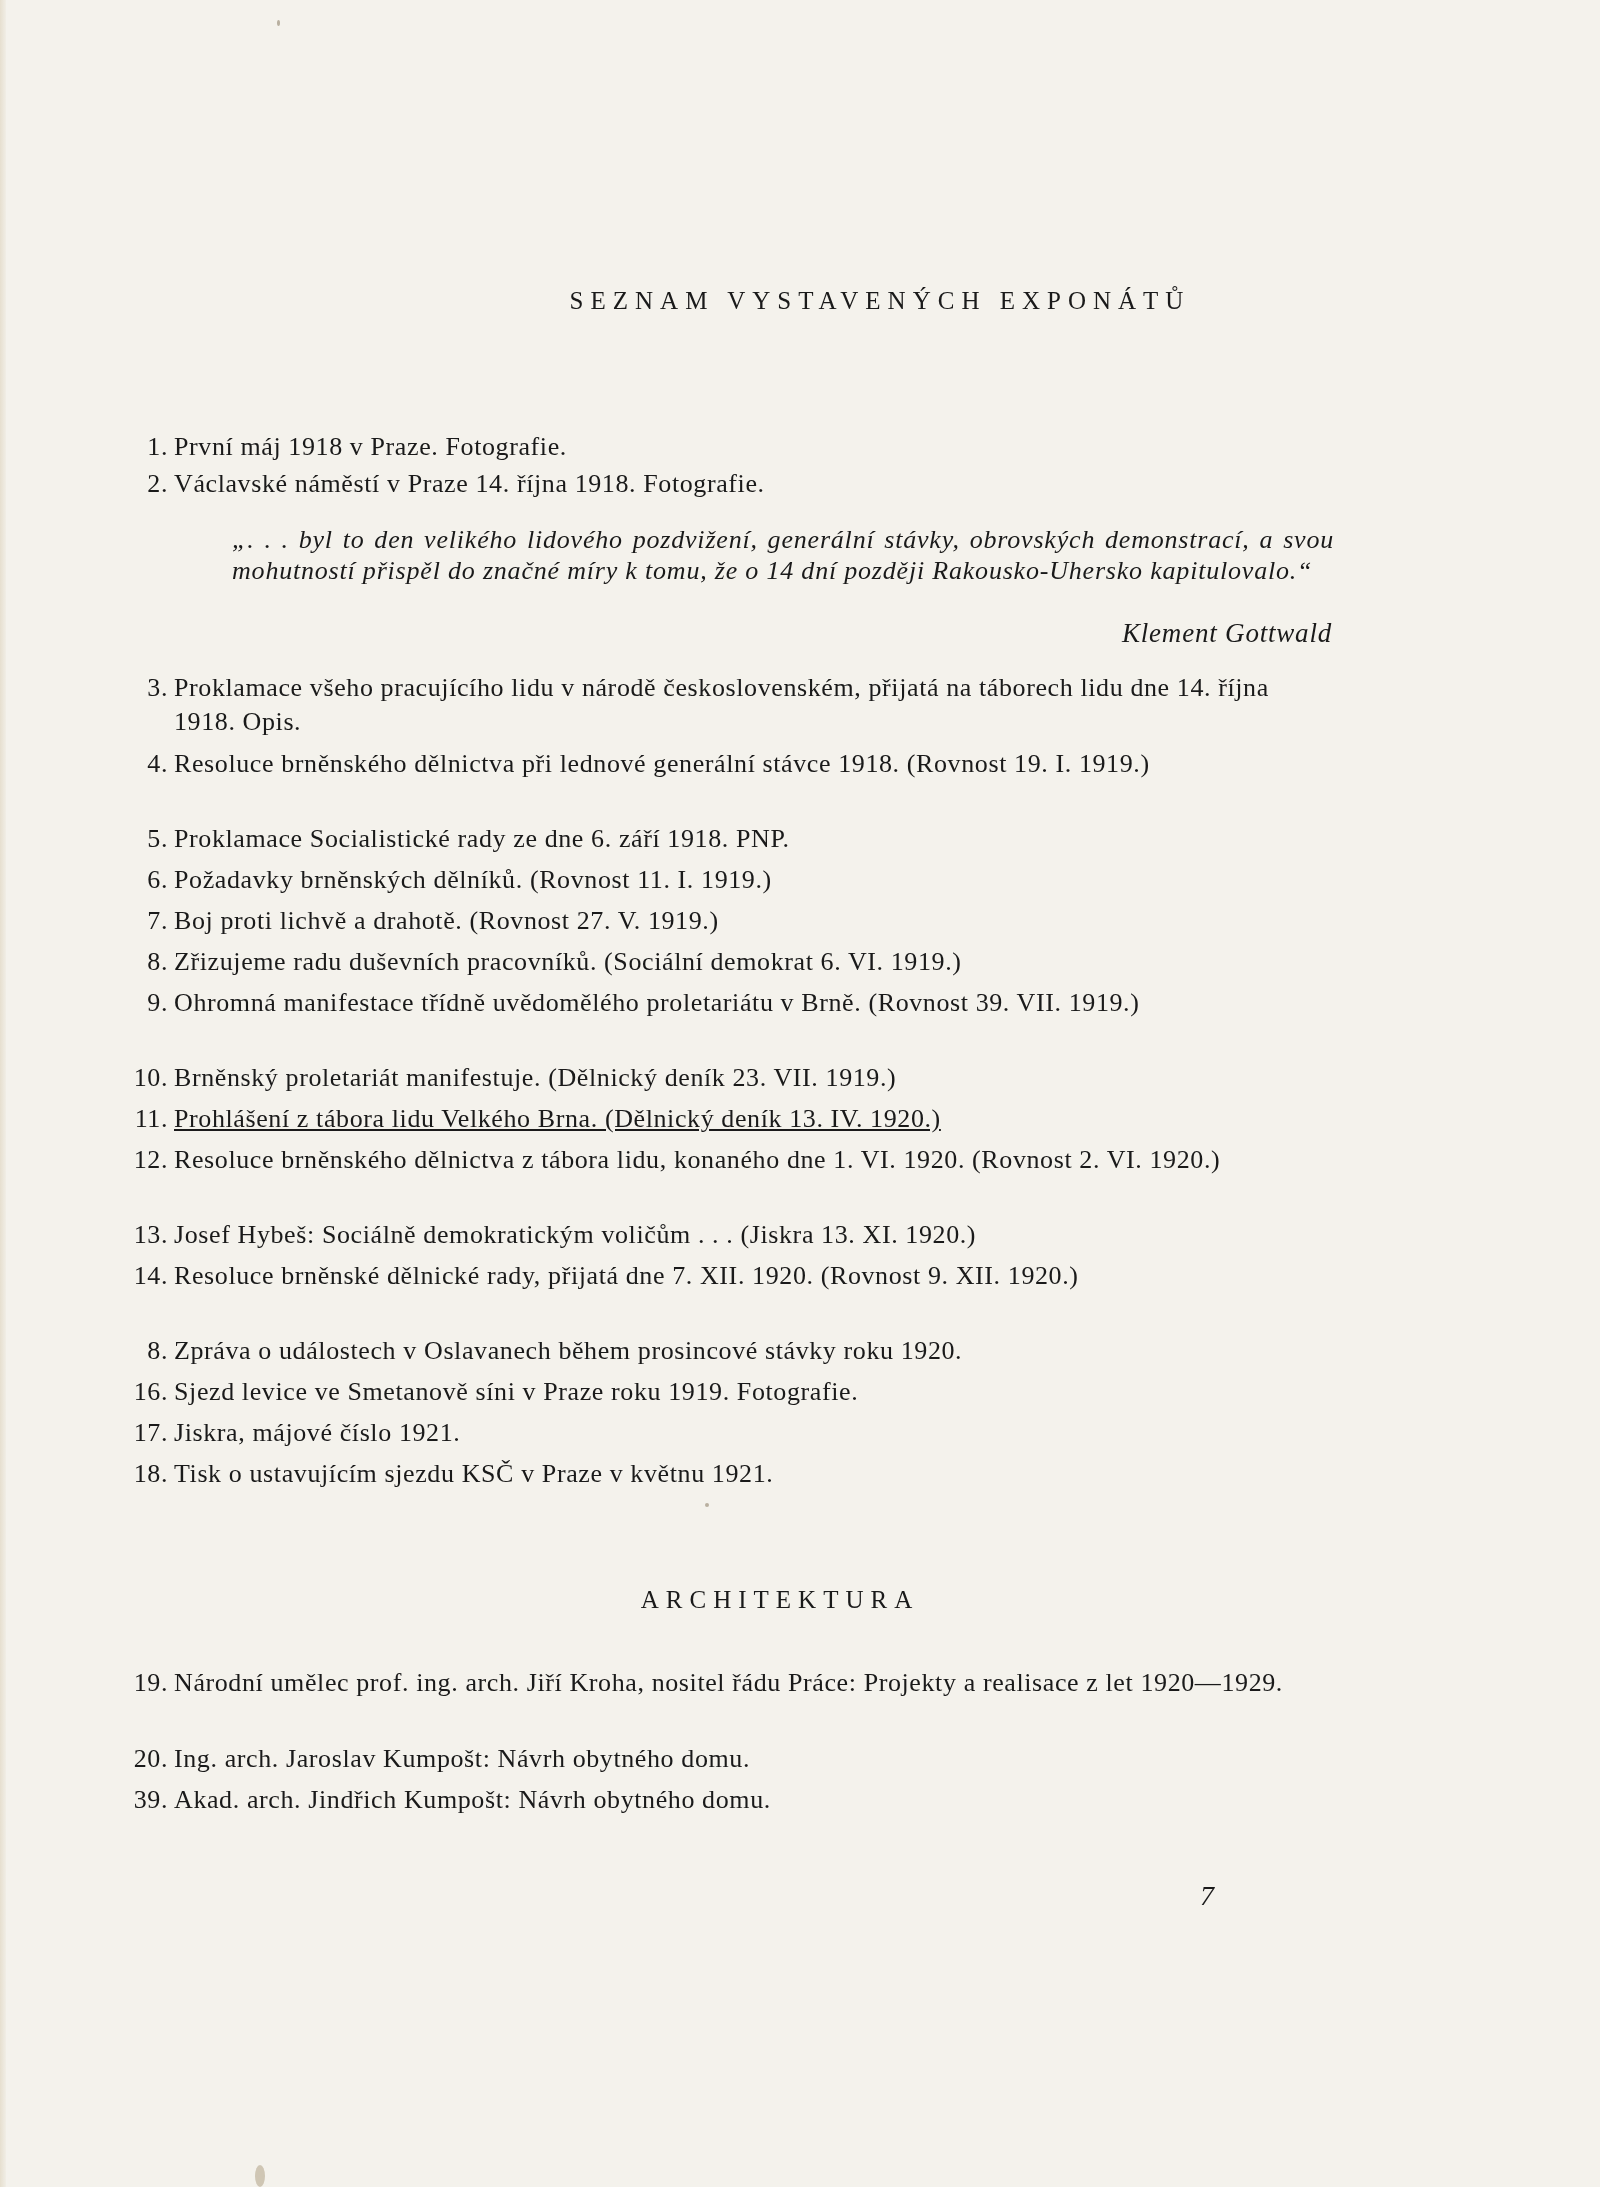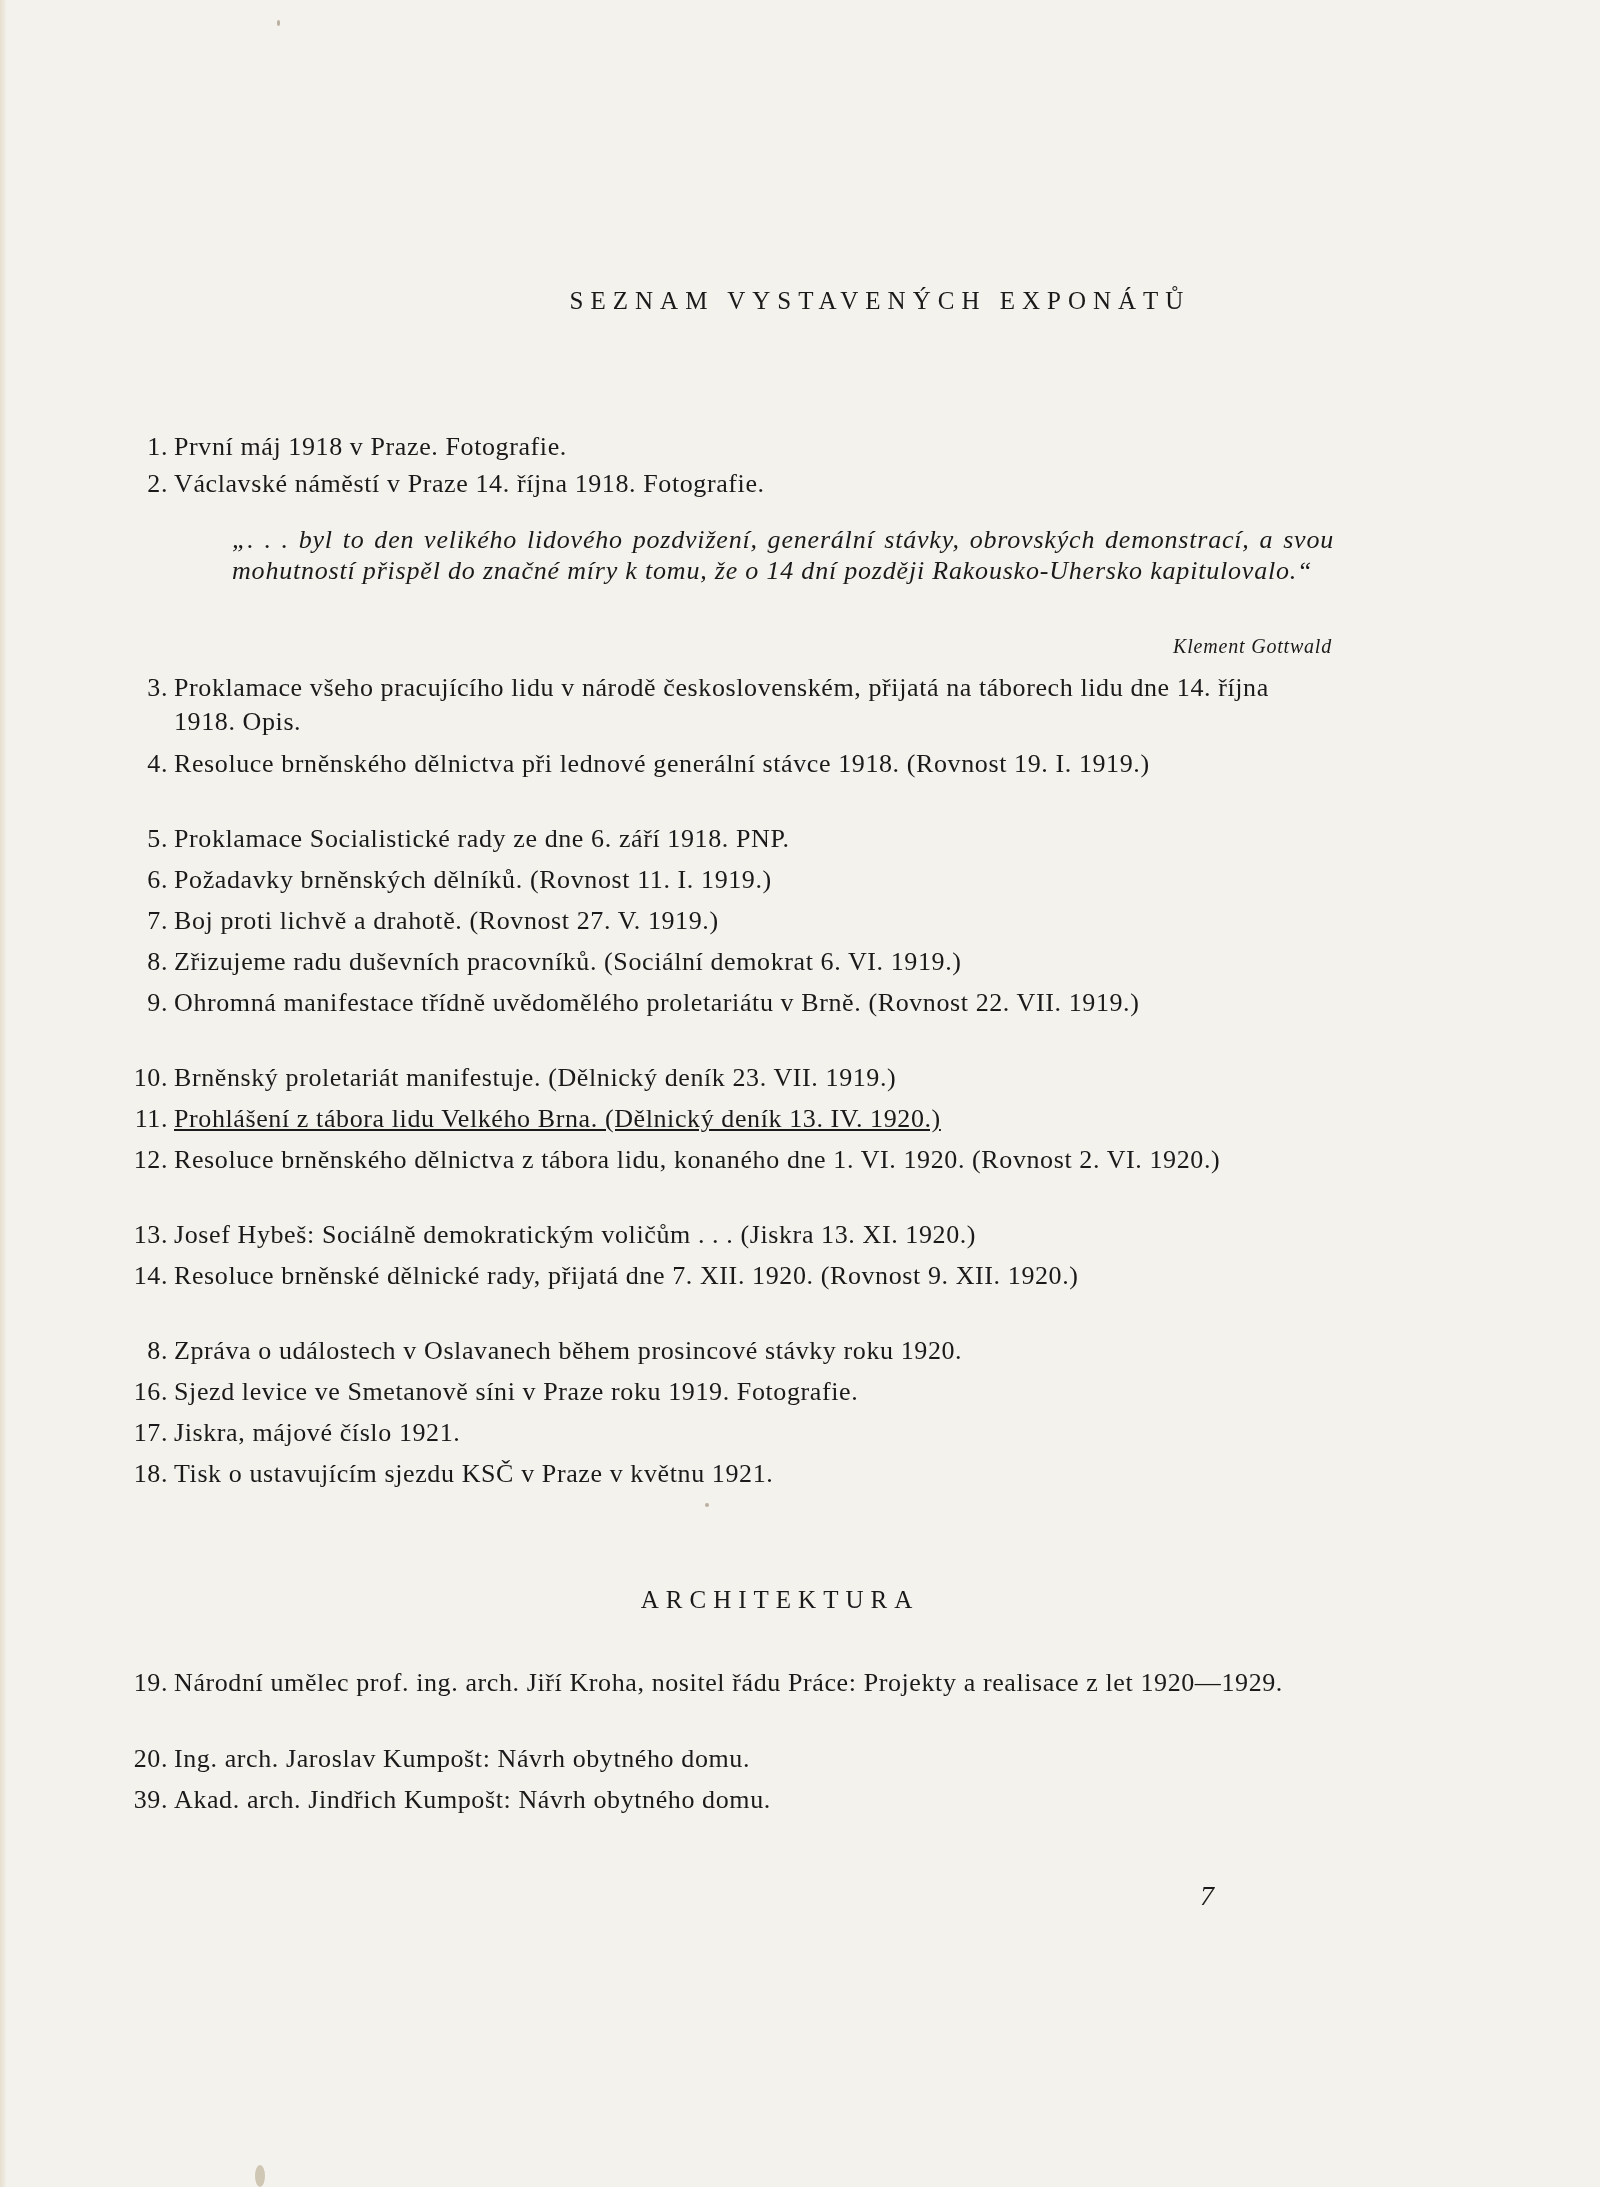--- a/index.html
+++ b/index.html
@@ -57,24 +57,24 @@
       top: 516px;
       font-style: italic;
       font-size: 26px;
       line-height: 31px;
       letter-spacing: 0.8px;
       text-align: justify;
       margin-top: 8px;
     }
     .quote-author {
       position: absolute;
-      top: 635px;
+      top: 618px;
       right: 268px;
       font-style: italic;
-      font-size: 20px;
+      font-size: 27px;
       letter-spacing: 0.8px;
     }
     .page-number {
       position: absolute;
       top: 1880px;
       left: 1200px;
       font-style: italic;
       font-size: 28px;
     }
     .speck {
@@ -121,21 +121,21 @@
 <div class="item" style="top:904px;">
   <span class="num">7.</span>
   <span class="text">Boj proti lichvě a drahotě. (Rovnost 27. V. 1919.)</span>
 </div>
 <div class="item" style="top:945px;">
   <span class="num">8.</span>
   <span class="text">Zřizujeme radu duševních pracovníků. (Sociální demokrat 6. VI. 1919.)</span>
 </div>
 <div class="item" style="top:986px;">
   <span class="num">9.</span>
-  <span class="text">Ohromná manifestace třídně uvědomělého proletariátu v Brně. (Rovnost 22. VII. 1919.)</span>
+  <span class="text">Ohromná manifestace třídně uvědomělého proletariátu v Brně. (Rovnost 39. VII. 1919.)</span>
 </div>
 <div class="item" style="top:1061px;">
   <span class="num">10.</span>
   <span class="text">Brněnský proletariát manifestuje. (Dělnický deník 23. VII. 1919.)</span>
 </div>
 <div class="item" style="top:1102px;text-decoration:underline;">
   <span class="num">11.</span>
   <span class="text">Prohlášení z tábora lidu Velkého Brna. (Dělnický deník 13. IV. 1920.)</span>
 </div>
 <div class="item" style="top:1143px;">

